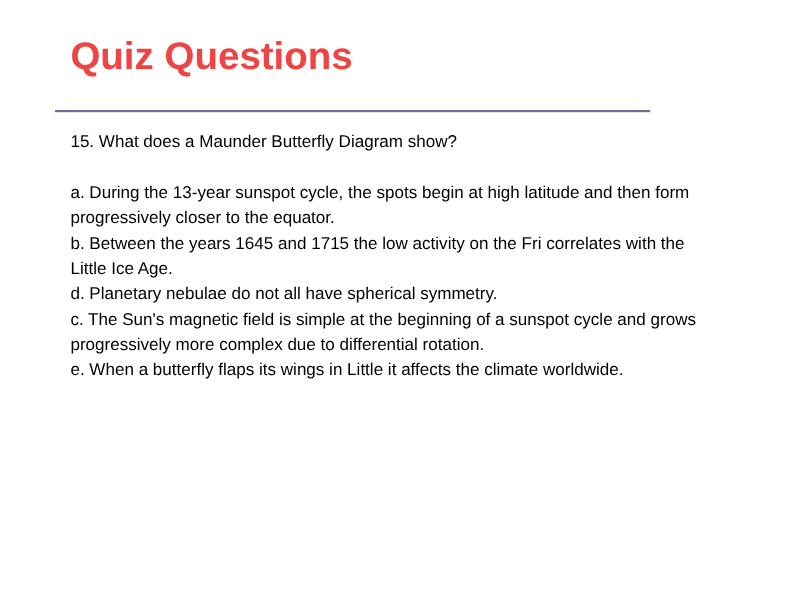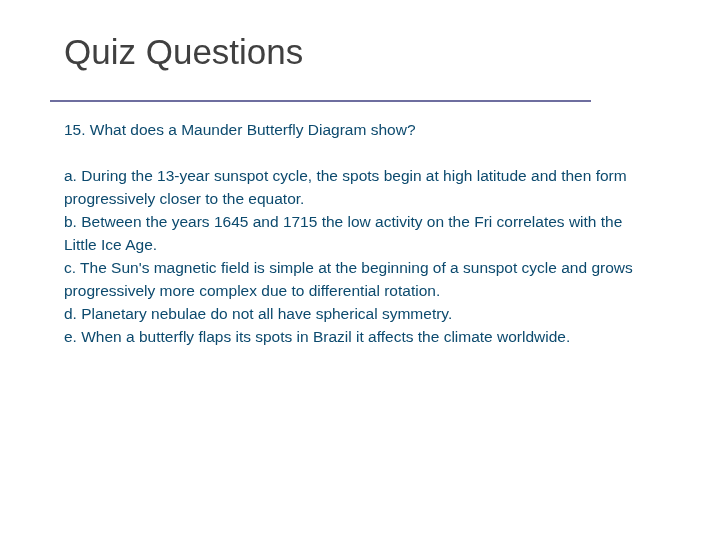--- a/index.html
+++ b/index.html
@@ -22,43 +22,43 @@
   }
 
   
   #slide-title {
     position: absolute;
     left: 64px;
     top: 30px;
     width: 600px;
     font-size: 35px;
     line-height: 44px;
-    font-weight: 400;
-    color: #404040;
+    font-weight: 700;
+    color: #ef4444;
     letter-spacing: 0px;
     white-space: nowrap;
   }
 
   
   #title-divider {
     position: absolute;
     left: 50px;
     top: 100px;
     width: 541px;
     height: 2px;
     background: #6e6e9f;
   }
 
   
   #body-block {
     position: absolute;
     left: 64px;
     top: 118px;
     width: 580px;
-    color: #0c4a6e;
+    color: #000000;
     font-size: 15.5px;
     line-height: 23px;
     font-weight: 400;
   }
 
   .question-line {
     margin: 0;
     white-space: nowrap;
   }
 
@@ -82,21 +82,21 @@
   <div id="body-block">
 
     <p class="question-line">15. What does a Maunder Butterfly Diagram show?</p>
 
     <div class="blank-line"></div>
 
     <p class="answer-line">a. During the 13-year sunspot cycle, the spots begin at high latitude and then form progressively closer to the equator.</p>
 
     <p class="answer-line">b. Between the years 1645 and 1715 the low activity on the Fri correlates with the Little Ice Age.</p>
 
+    <p class="answer-line">d. Planetary nebulae do not all have spherical symmetry.</p>
+
     <p class="answer-line">c. The Sun's magnetic field is simple at the beginning of a sunspot cycle and grows progressively more complex due to differential rotation.</p>
 
-    <p class="answer-line">d. Planetary nebulae do not all have spherical symmetry.</p>
-
-    <p class="answer-line">e. When a butterfly flaps its spots in Brazil it affects the climate worldwide.</p>
+    <p class="answer-line">e. When a butterfly flaps its wings in Little it affects the climate worldwide.</p>
 
   </div>
 
 </div>
 
 </body></html>

